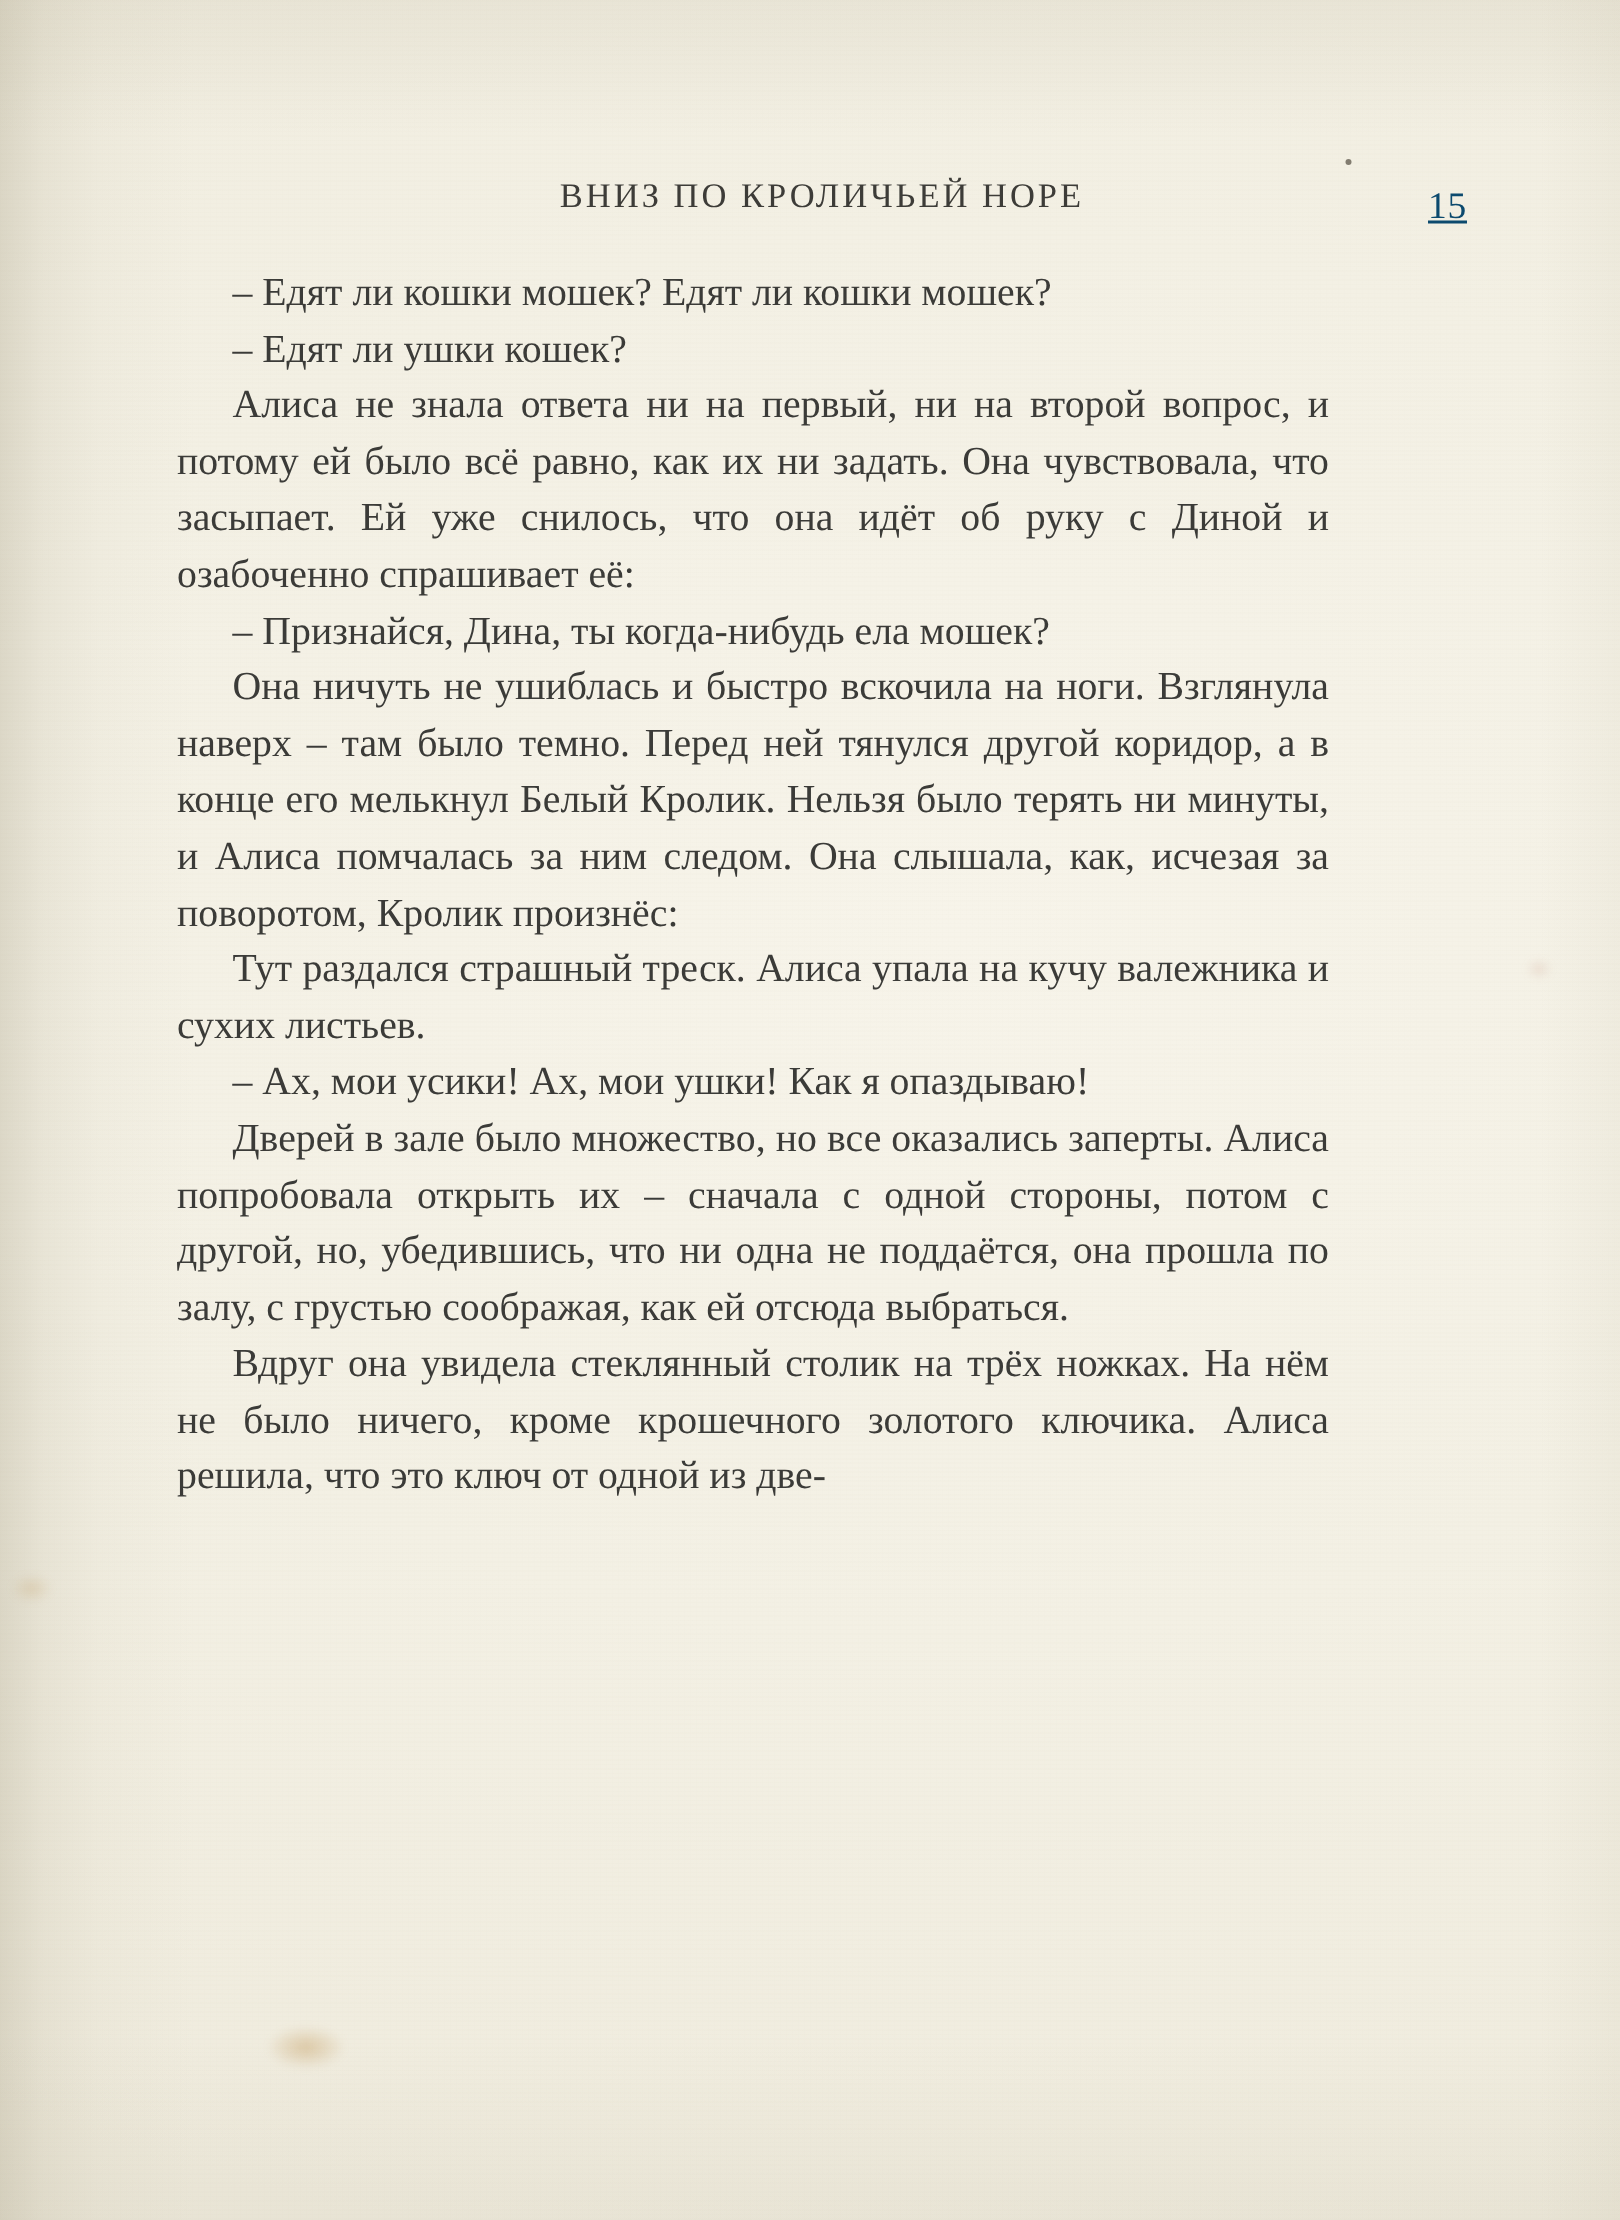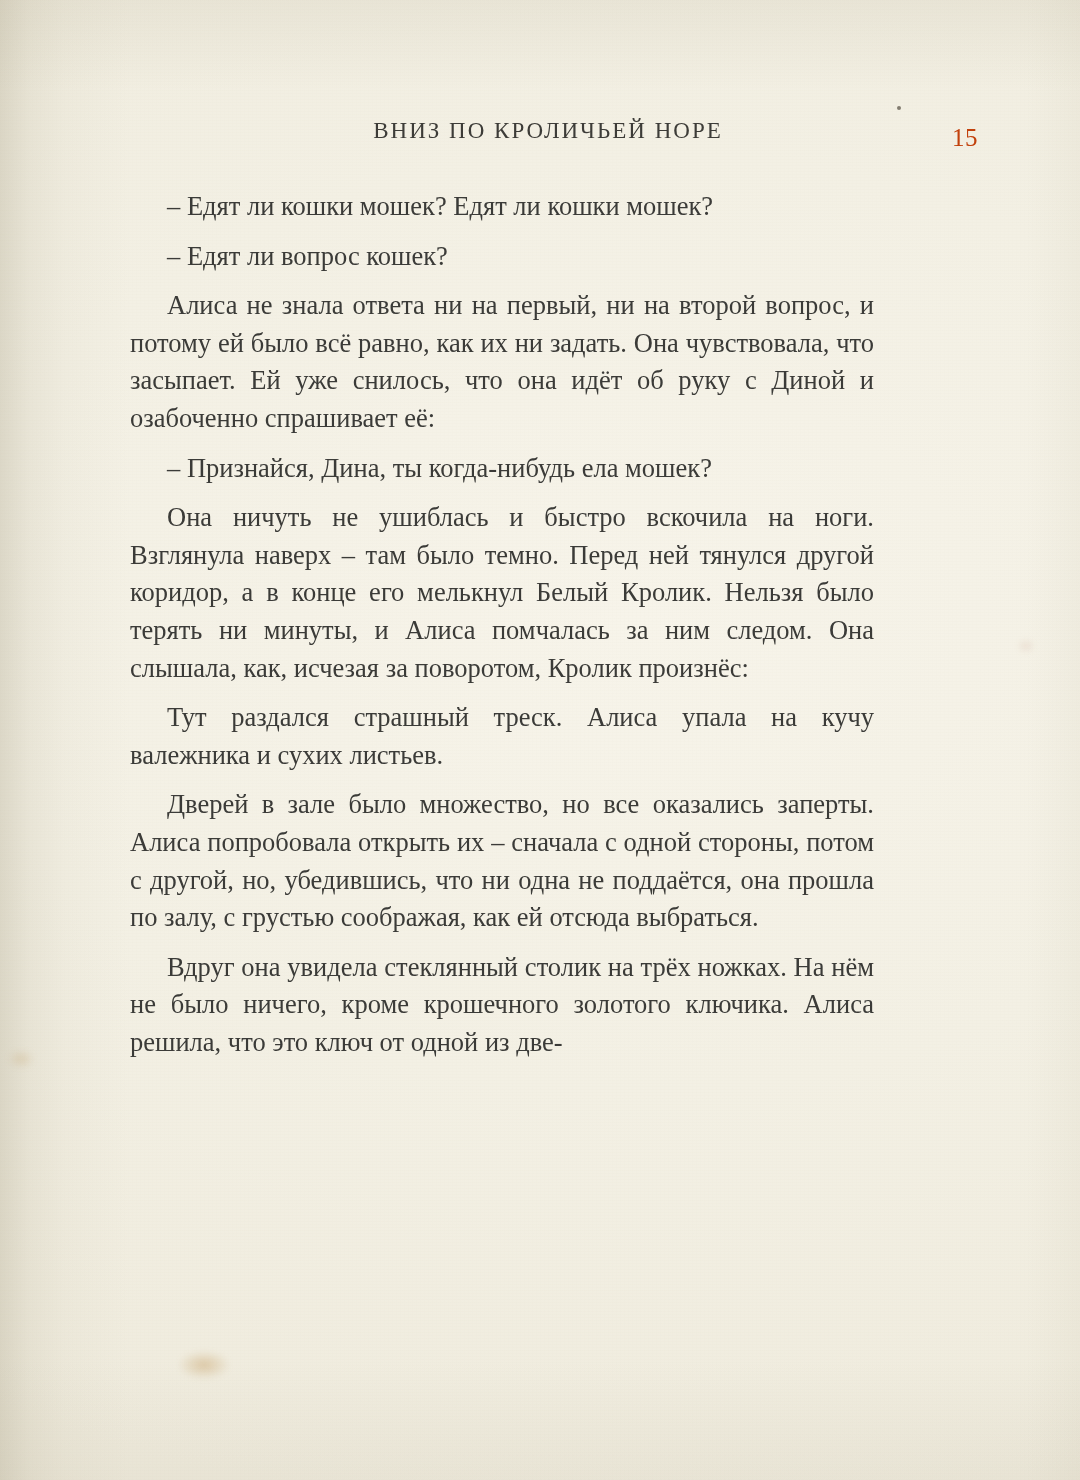--- a/index.html
+++ b/index.html
@@ -115,33 +115,34 @@
     text-transform: uppercase;
     color: #3d3c38;
     white-space: nowrap;
   }
   .folio {
     position: absolute;
     right: 0;
     bottom: 0;
     font-size: 25px;
     letter-spacing: 0.5px;
-    color: #c2410c;
+    color: #0c4a6e;
     font-variant-numeric: oldstyle-nums;
+    text-decoration: underline;
   }
 
   
   .body-text {
     position: absolute;
     left: 118px;
     top: 176px;
     width: 768px;
   }
   .body-text p {
-    margin: 12px;
+    margin: 0;
     font-size: 26.5px;
     line-height: 37.6px;
     text-indent: 37px;
     text-align: justify;
     text-justify: inter-word;
     color: #3b3b38;
     hyphens: manual;
   }
   .body-text p:last-child {
     text-align-last: left;
@@ -164,22 +165,23 @@
   <div class="foxing foxing-c"></div>
   <div class="speck"></div>
 
   <div class="running-head">
     <span class="head-title">ВНИЗ ПО КРОЛИЧЬЕЙ НОРЕ</span>
     <span class="folio">15</span>
   </div>
 
   <div class="body-text">
       <p>– Едят ли кошки мошек? Едят ли кошки мошек?</p>
-      <p>– Едят ли вопрос кошек?</p>
+      <p>– Едят ли ушки кошек?</p>
       <p>Алиса не знала ответа ни на первый, ни на второй вопрос, и потому ей было всё равно, как их ни задать. Она чувствовала, что засыпает. Ей уже снилось, что она идёт об руку с Диной и озабоченно спрашивает её:</p>
       <p>– Признайся, Дина, ты когда-нибудь ела мошек?</p>
       <p>Она ничуть не ушиблась и быстро вскочила на ноги. Взглянула наверх – там было темно. Перед ней тянулся другой коридор, а в конце его мелькнул Белый Кролик. Нельзя было терять ни минуты, и Алиса помчалась за ним следом. Она слышала, как, исчезая за поворотом, Кролик произнёс:</p>
       <p>Тут раздался страшный треск. Алиса упала на кучу валежника и сухих листьев.</p>
+      <p>– Ах, мои усики! Ах, мои ушки! Как я опаздываю!</p>
       <p>Дверей в зале было множество, но все оказались заперты. Алиса попробовала открыть их – сначала с одной стороны, потом с другой, но, убедившись, что ни одна не поддаётся, она прошла по залу, с грустью соображая, как ей отсюда выбраться.</p>
       <p>Вдруг она увидела стеклянный столик на трёх ножках. На нём не было ничего, кроме крошечного золотого ключика. Алиса решила, что это ключ от одной из две-</p>
     </div>
 
 </div>
 
 </body></html>

